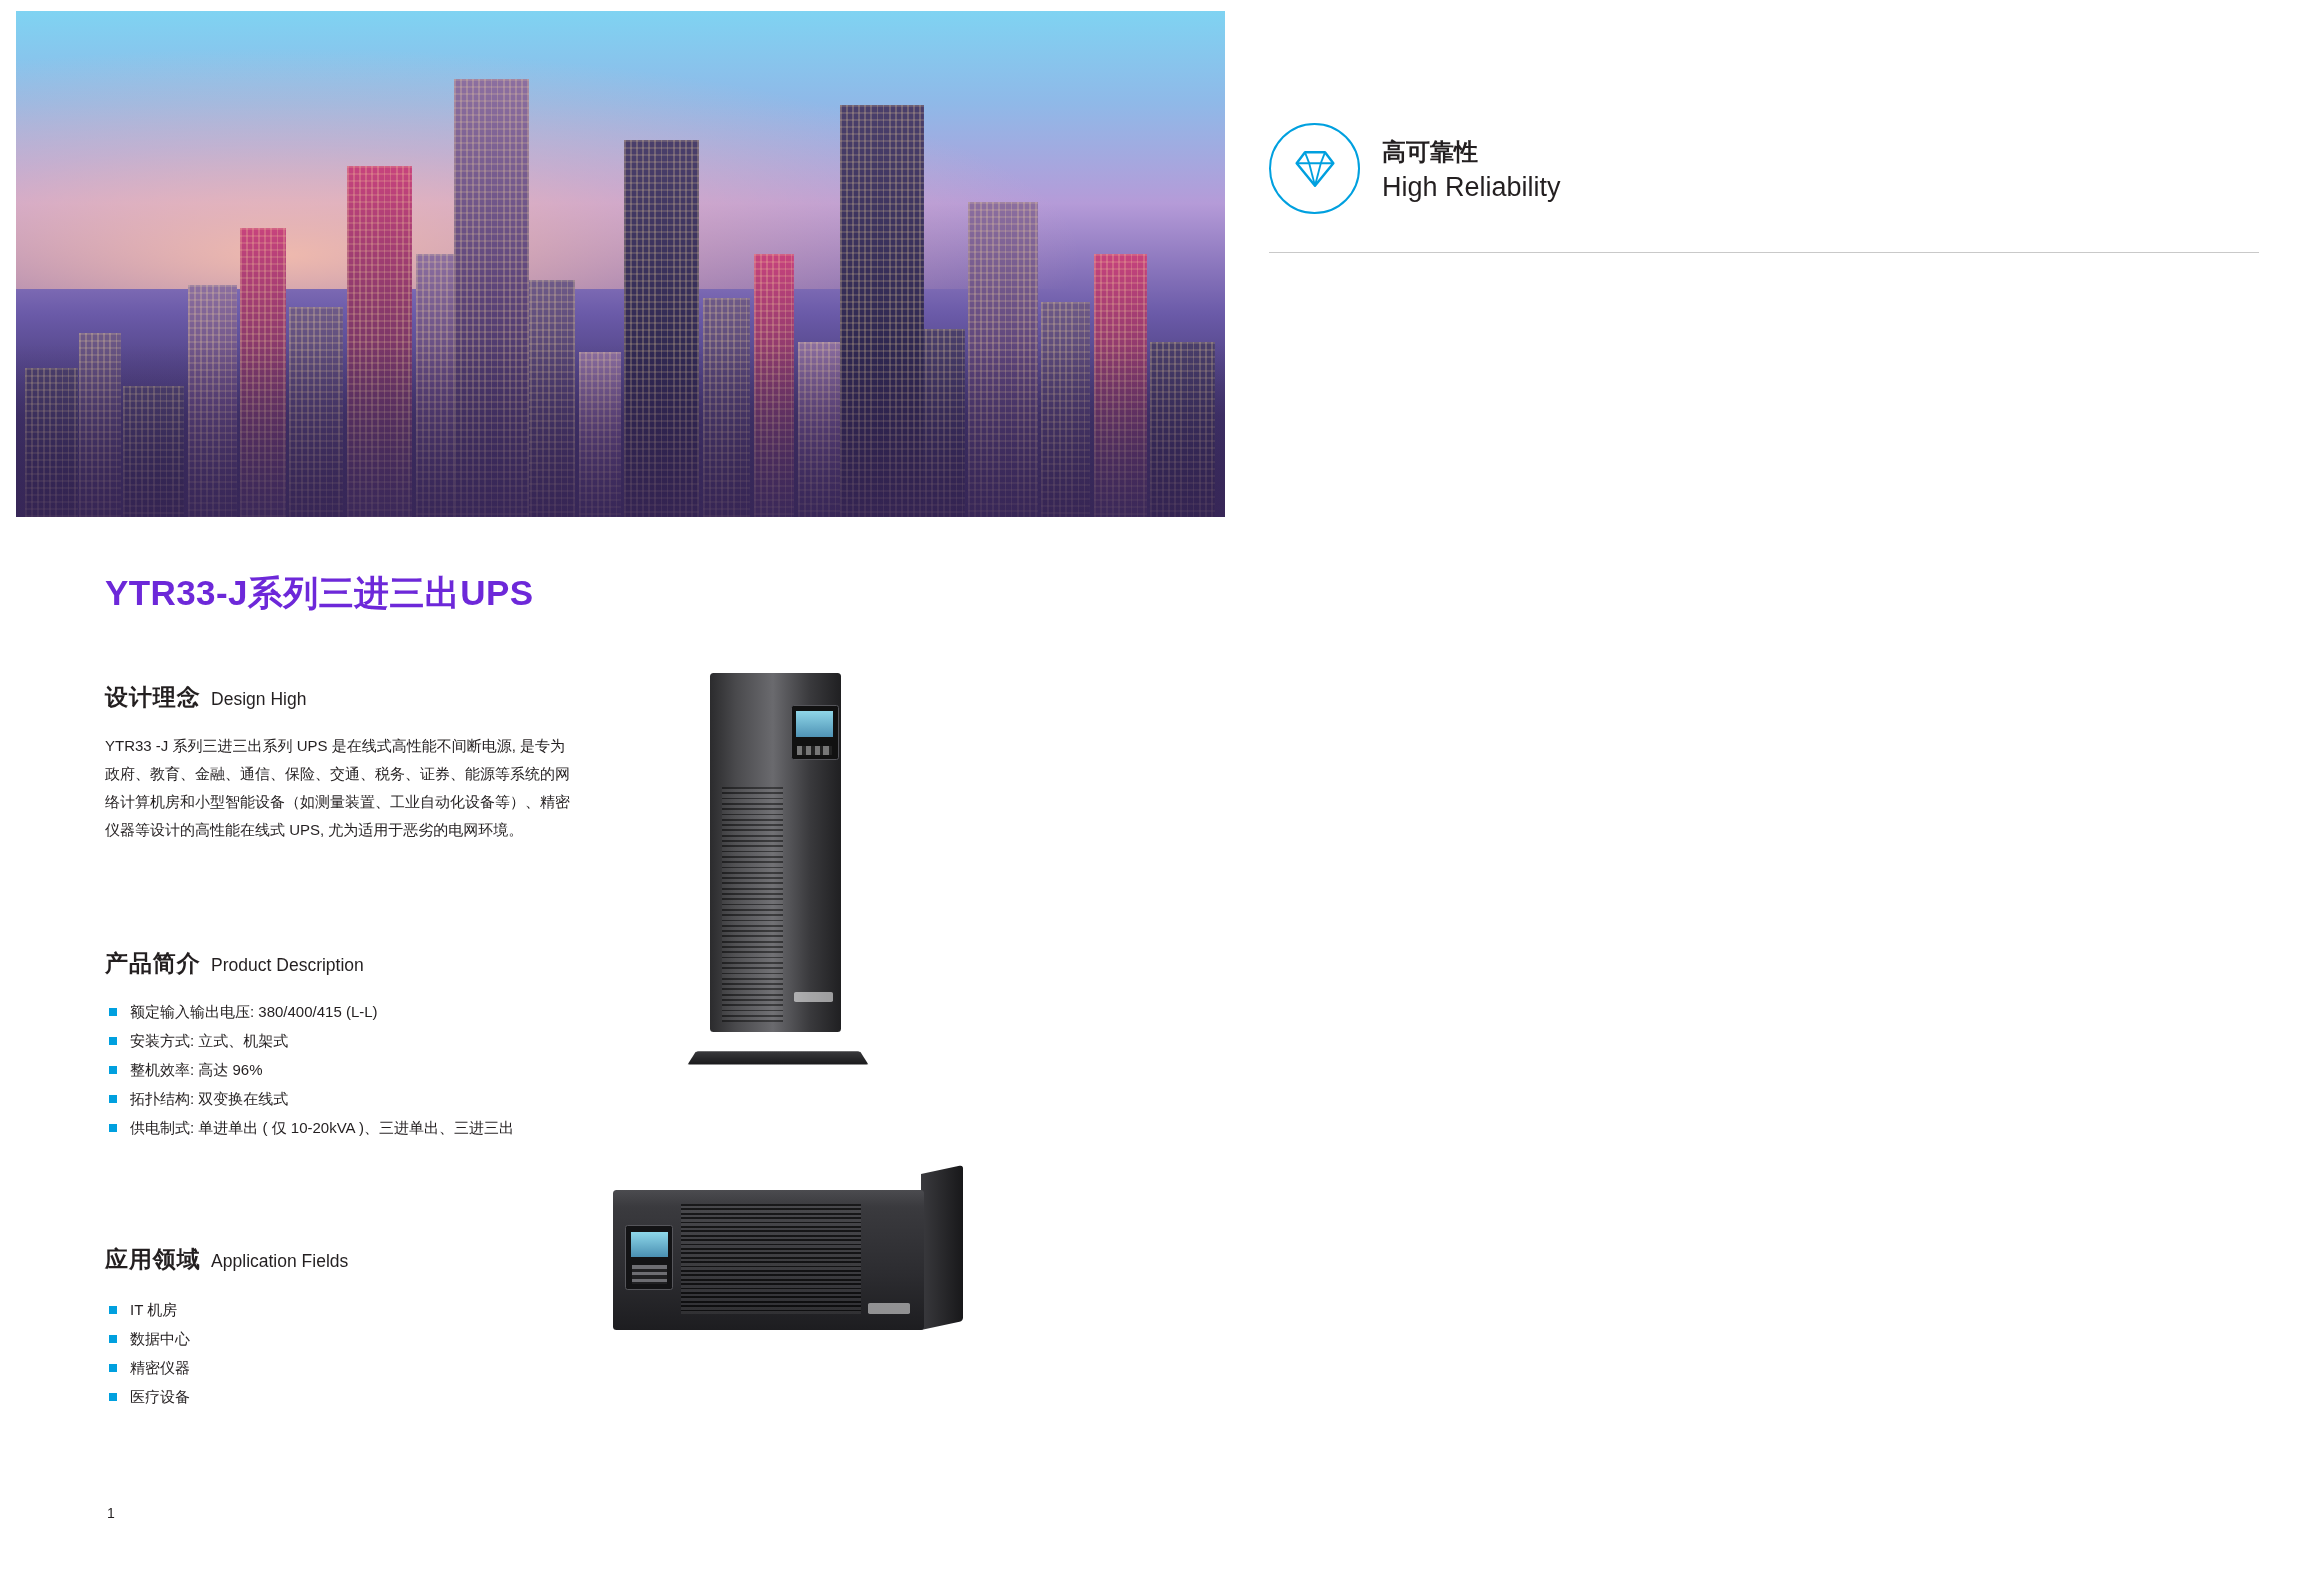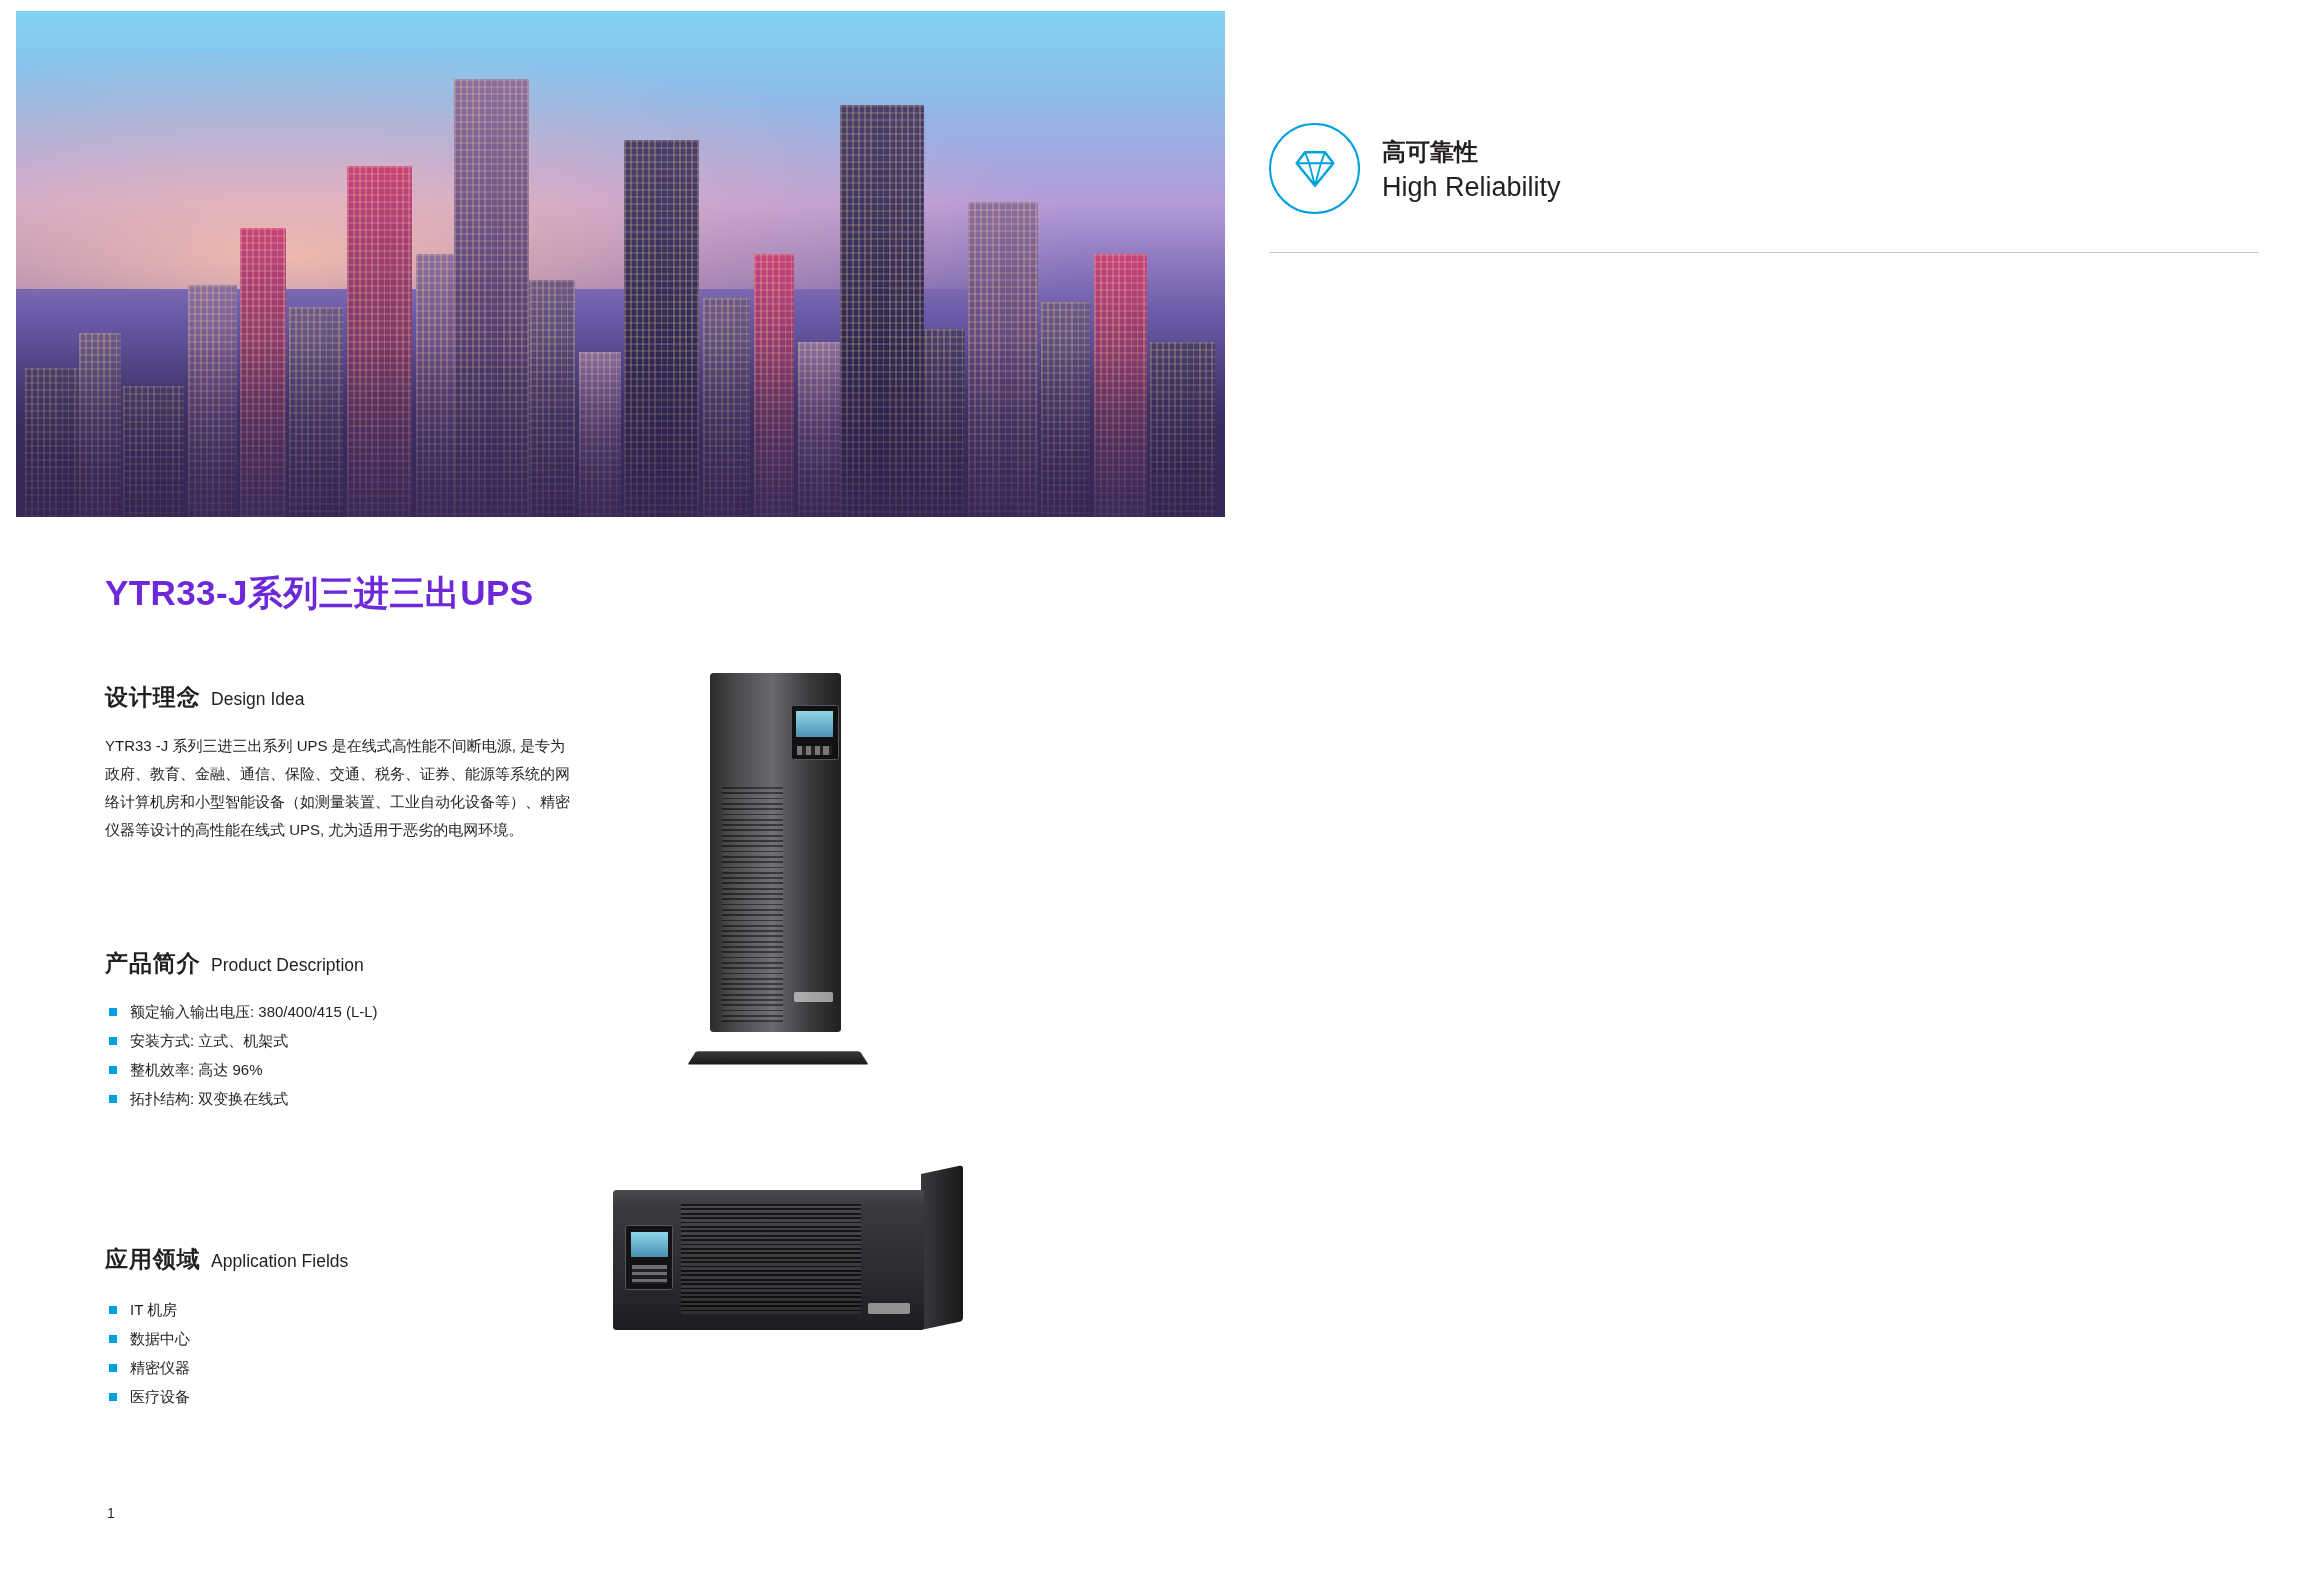--- a/index.html
+++ b/index.html
@@ -306,33 +306,34 @@
         <div class="bldg dark" style="left:824px; width:84px;  height:412px;">
             <div class="windows"></div>
           </div>
       </div>
       <div class="haze"></div>
     </div>
 
     <div class="title-main">YTR33-J系列三进三出UPS</div>
 
     <div class="sec-head" style="left:105px; top:682px;">
-      <span class="cn">设计理念</span><span class="en">Design Idea</span>
+      <span class="cn">设计理念</span><span class="en">Design High</span>
     </div>
 
     <div class="body-text" style="left:105px; top:732px;">YTR33 -J 系列三进三出系列 UPS 是在线式高性能不间断电源, 是专为政府、教育、金融、通信、保险、交通、税务、证券、能源等系统的网络计算机房和小型智能设备（如测量装置、工业自动化设备等）、精密仪器等设计的高性能在线式 UPS, 尤为适用于恶劣的电网环境。</div>
 
     <div class="sec-head" style="left:105px; top:948px;">
       <span class="cn">产品简介</span><span class="en">Product Description</span>
     </div>
     <ul class="bullets" style="left:107px; top:997px; width:561px;">
       <li>额定输入输出电压: 380/400/415 (L-L)</li>
       <li>安装方式: 立式、机架式</li>
       <li>整机效率: 高达 96%</li>
       <li>拓扑结构: 双变换在线式</li>
+      <li>供电制式: 单进单出 ( 仅 10-20kVA )、三进单出、三进三出</li>
     </ul>
 
     <div class="sec-head" style="left:105px; top:1244px;">
       <span class="cn">应用领域</span><span class="en">Application Fields</span>
     </div>
     <ul class="bullets" style="left:107px; top:1295px; width:351px;">
       <li>IT 机房</li>
       <li>数据中心</li>
       <li>精密仪器</li>
       <li>医疗设备</li>

